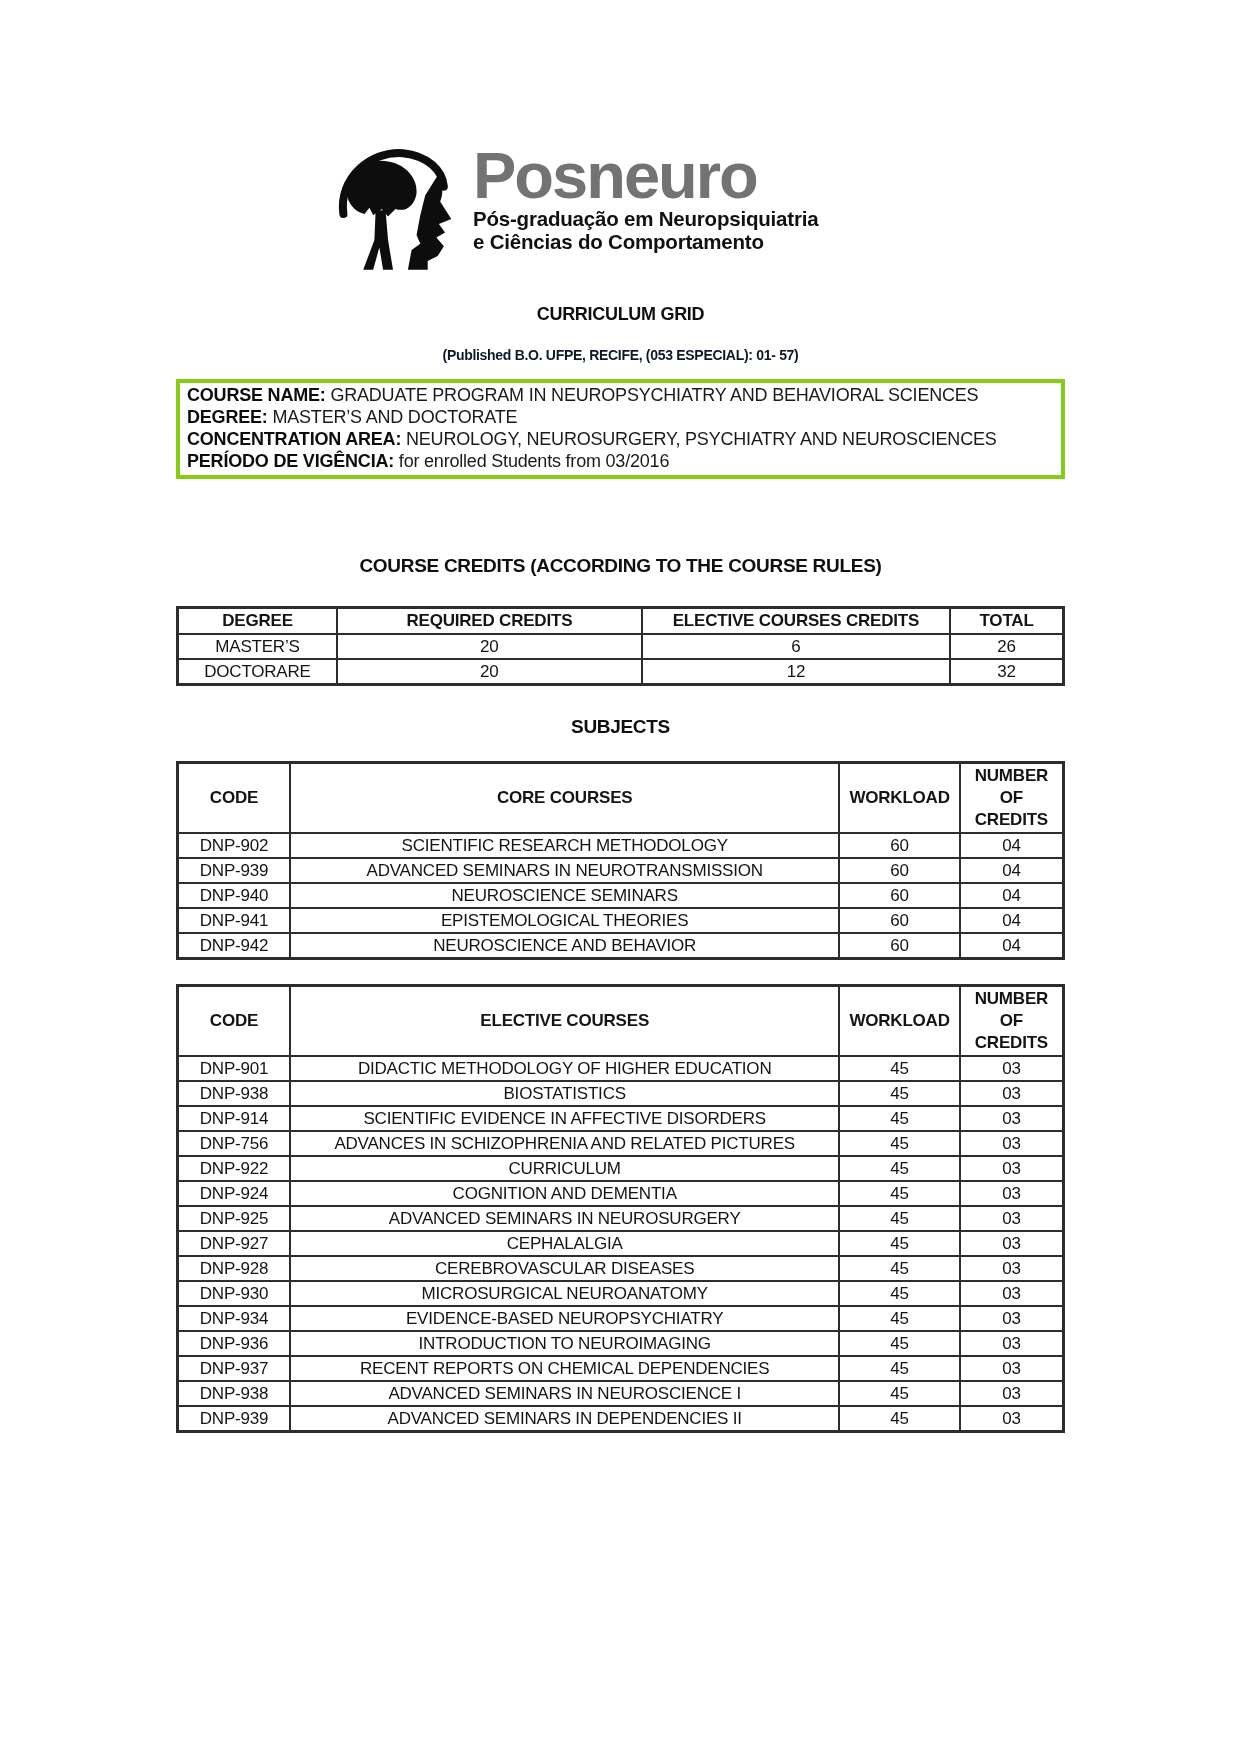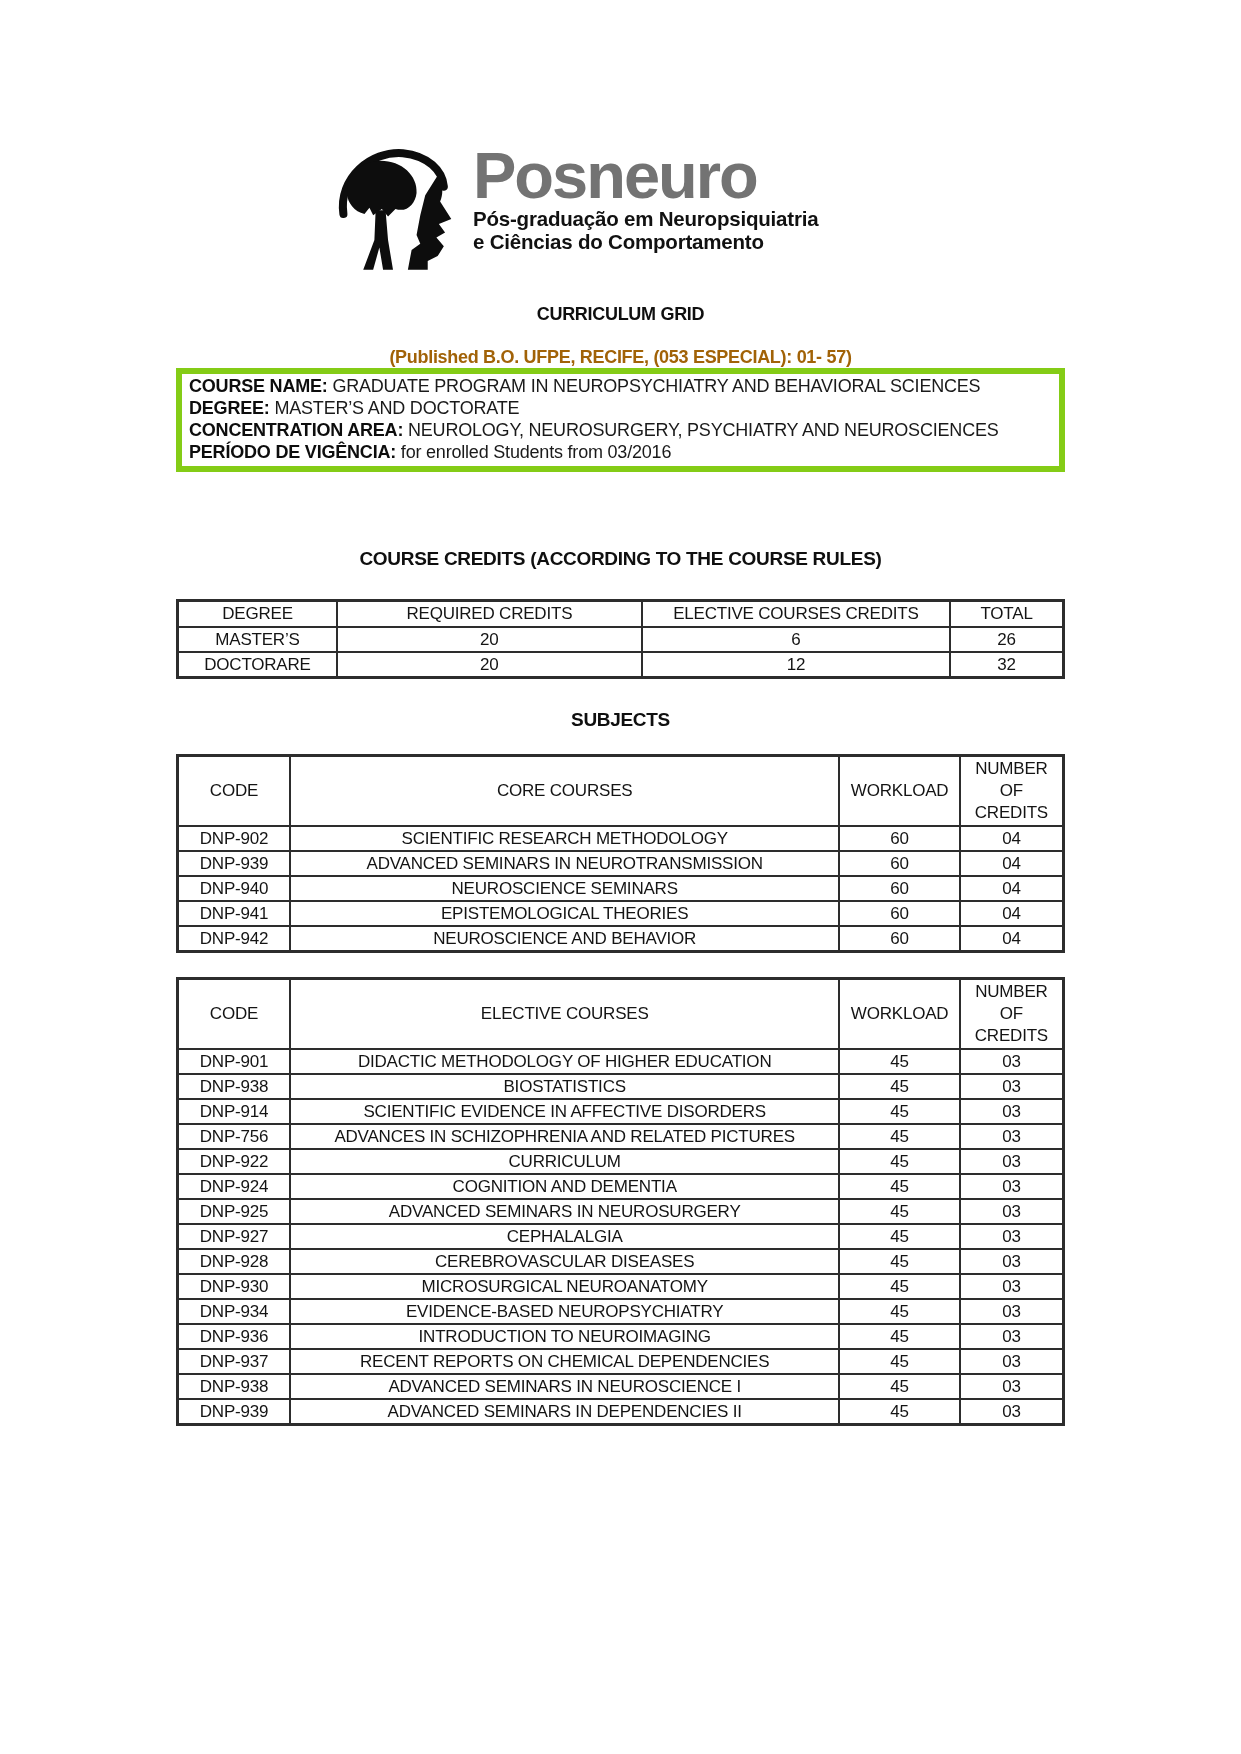--- a/index.html
+++ b/index.html
@@ -26,50 +26,50 @@
     letter-spacing: -0.2px; color: #111; white-space: nowrap;
   }
 
   
   .doc-title {
     margin-top: 28px; text-align: center;
     font-size: 18px; font-weight: bold; letter-spacing: -0.3px; color: #0f0f0f;
   }
   .published {
     margin-top: 22px; text-align: center;
-    font-size: 18px; font-weight: bold; letter-spacing: -0.3px; color: #a16207;
+    font-size: 14px; font-weight: bold; letter-spacing: -0.3px; color: #0f172a;
   }
   .section-heading {
     text-align: center; font-size: 19px; font-weight: bold;
     letter-spacing: -0.3px; color: #0f0f0f;
   }
   .credits-heading { margin-top: 76px; }
   .subjects-heading { margin-top: 30px; }
 
   
   .info-box {
-    margin-top: 0; border: 6px solid #84cc16;
+    margin-top: 16px; border: 4px solid #84cc16;
     padding: 1px 3px 3px 7px;
   }
   .info-line { font-size: 18px; line-height: 22px; letter-spacing: -0.2px; color: #1a1a1a; white-space: nowrap; }
   .info-label { font-weight: bold; color: #0d0d0d; }
 
   
   table.doc-table {
     width: 100%; border-collapse: collapse; table-layout: fixed;
     border: 3px solid #2d2d2d;
   }
   table.doc-table th, table.doc-table td {
     border: 2px solid #2d2d2d;
     text-align: center; vertical-align: middle;
     font-size: 17px; line-height: 21px; letter-spacing: -0.2px;
     padding: 1px 2px; color: #141414;
     overflow: hidden; white-space: nowrap;
   }
-  table.doc-table th { font-weight: normal; line-height: 22px; white-space: normal; }
+  table.doc-table th { font-weight: bold; line-height: 22px; white-space: normal; }
   .credits-table { margin-top: 29px; }
   .core-table    { margin-top: 23px; }
   .elective-table{ margin-top: 24px; }
 </style>
 </head>
 <body>
 
 <div class="content">
 
   <div class="logo-row">

